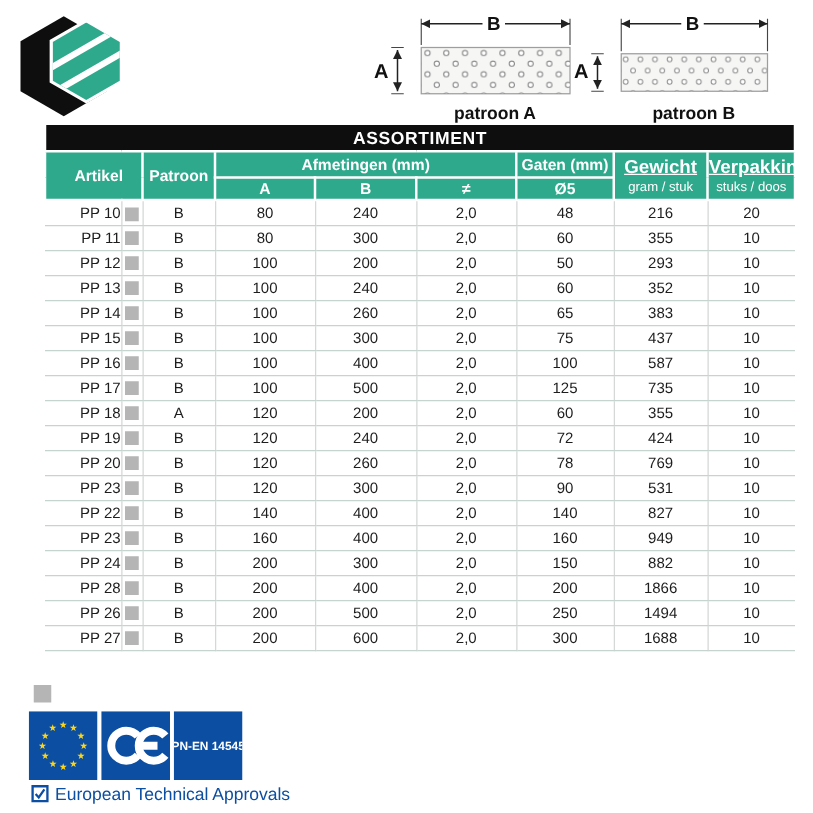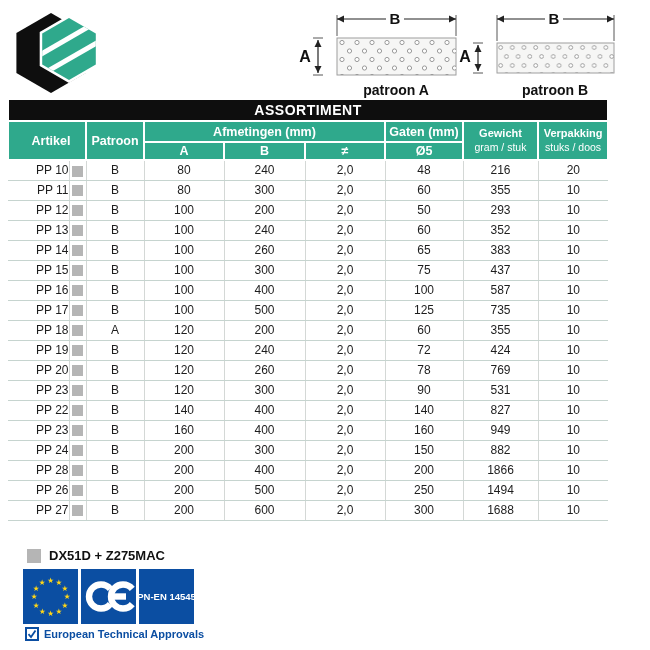--- a/index.html
+++ b/index.html
@@ -16,46 +16,46 @@
   .diagram.a{left:296px;}
   .diagram.b{left:456px;}
   .dim-line{stroke:#222;stroke-width:1.2;fill:none;}
   .ext-line{stroke:#444;stroke-width:0.9;}
   .dim-letter{font:bold 15px "Liberation Sans",sans-serif;fill:#111;}
   .diagram-label{font:bold 14px "Liberation Sans",sans-serif;fill:#111;text-anchor:middle;}
   .plate{fill:#f6f6f5;stroke:#9e9e9e;stroke-width:1;}
   .teal-fill{fill:var(--teal);}
 
   
-  .sheet{position:absolute;left:7px;top:100px;width:600px;}
+  .sheet{position:absolute;left:35px;top:100px;width:600px;}
   table{width:600px;border-collapse:collapse;table-layout:fixed;}
   thead th{background:var(--teal);color:#fff;font-weight:bold;border:2px solid #fff;text-align:center;vertical-align:middle;}
   th.h-main{font-size:12.5px;height:21px;}
   th.h-sub{font-size:12.5px;height:18px;}
   th.h-artikel{text-align:center;padding-left:8px;}
-  .h-two .big{display:block;font-size:11px;font-weight:bold;line-height:1.25;}
+  .h-two .big{display:block;font-size:15px;font-weight:bold;line-height:1.25;text-decoration:underline;}
   .h-two .small{display:block;font-size:10.5px;font-weight:normal;line-height:1.2;}
   tbody td{height:20px;font-size:12px;text-align:center;vertical-align:middle;
     border-right:1px solid var(--grid-v);border-bottom:1px solid var(--grid-h);background:#fff;}
   tbody td:last-child{border-right:none;margin-left:29px;}
   tbody td:first-child{text-align:right;padding-left:7px;}
   .swatch{display:inline-block;width:11px;height:11px;background:var(--swatch);vertical-align:middle;}
 
   
   .legend{position:absolute;left:27px;top:548px;display:flex;align-items:center;gap:8px;}
   .legend .swatch{width:14px;height:14px;}
   .legend-text{font-size:13px;font-weight:bold;color:#111;}
   .badges{position:absolute;left:23px;top:569px;display:flex;gap:3px;}
   .badge{width:55px;height:55px;}
   .badge-bg{fill:var(--blue);}
   .star{font:7.5px "DejaVu Sans",sans-serif;fill:var(--star);text-anchor:middle;}
   .ce-arc{fill:none;stroke:#fff;stroke-width:6.4;}
   .pn-text{font:bold 9.5px "Liberation Sans",sans-serif;fill:#fff;text-anchor:middle;}
   .eta{position:absolute;left:25px;top:627px;display:flex;align-items:center;gap:5px;}
-  .eta-text{font-size:11px;font-weight:bold;color:var(--blue);}
+  .eta-text{font-size:14px;font-weight:normal;color:var(--blue);}
 </style>
 </head>
 <body>
 
 <svg class="logo" width="95" height="95" viewBox="0 0 95 95">
   <defs>
     <clipPath id="tealHexClip">
       <polygon points="56,15 82.8,30.5 82.8,61.5 56,77 29.2,61.5 29.2,30.5"></polygon>
     </clipPath>
   </defs>
@@ -352,21 +352,20 @@
           <td>300</td>
           <td>1688</td>
           <td>10</td>
         </tr>
       </tbody>
   </table>
 </div>
 
 <div class="legend">
   <span class="swatch"></span>
-  <span class="legend-text">DX51D + Z275MAC</span>
 </div>
 
 <div class="badges">
   <svg class="badge" viewBox="0 0 55 55" aria-label="EU flag">
     <rect class="badge-bg" width="55" height="55"></rect>
     <g>
         <text x="27.5" y="13.8" class="star">★</text>
         <text x="35.8" y="16.0" class="star">★</text>
         <text x="41.8" y="22.1" class="star">★</text>
         <text x="44.0" y="30.3" class="star">★</text>

